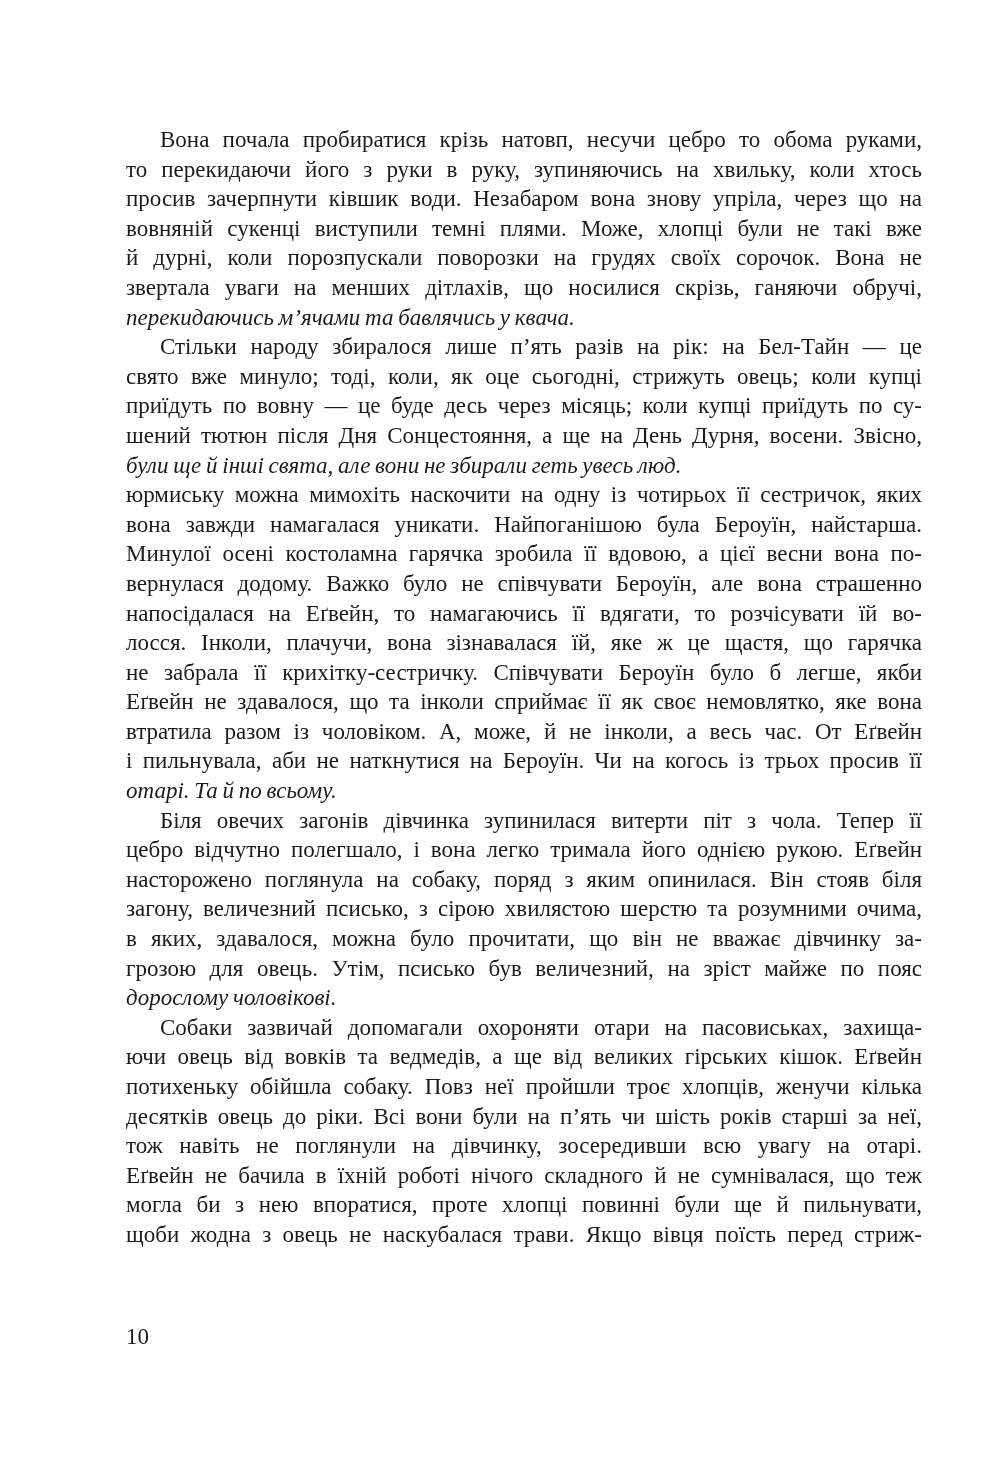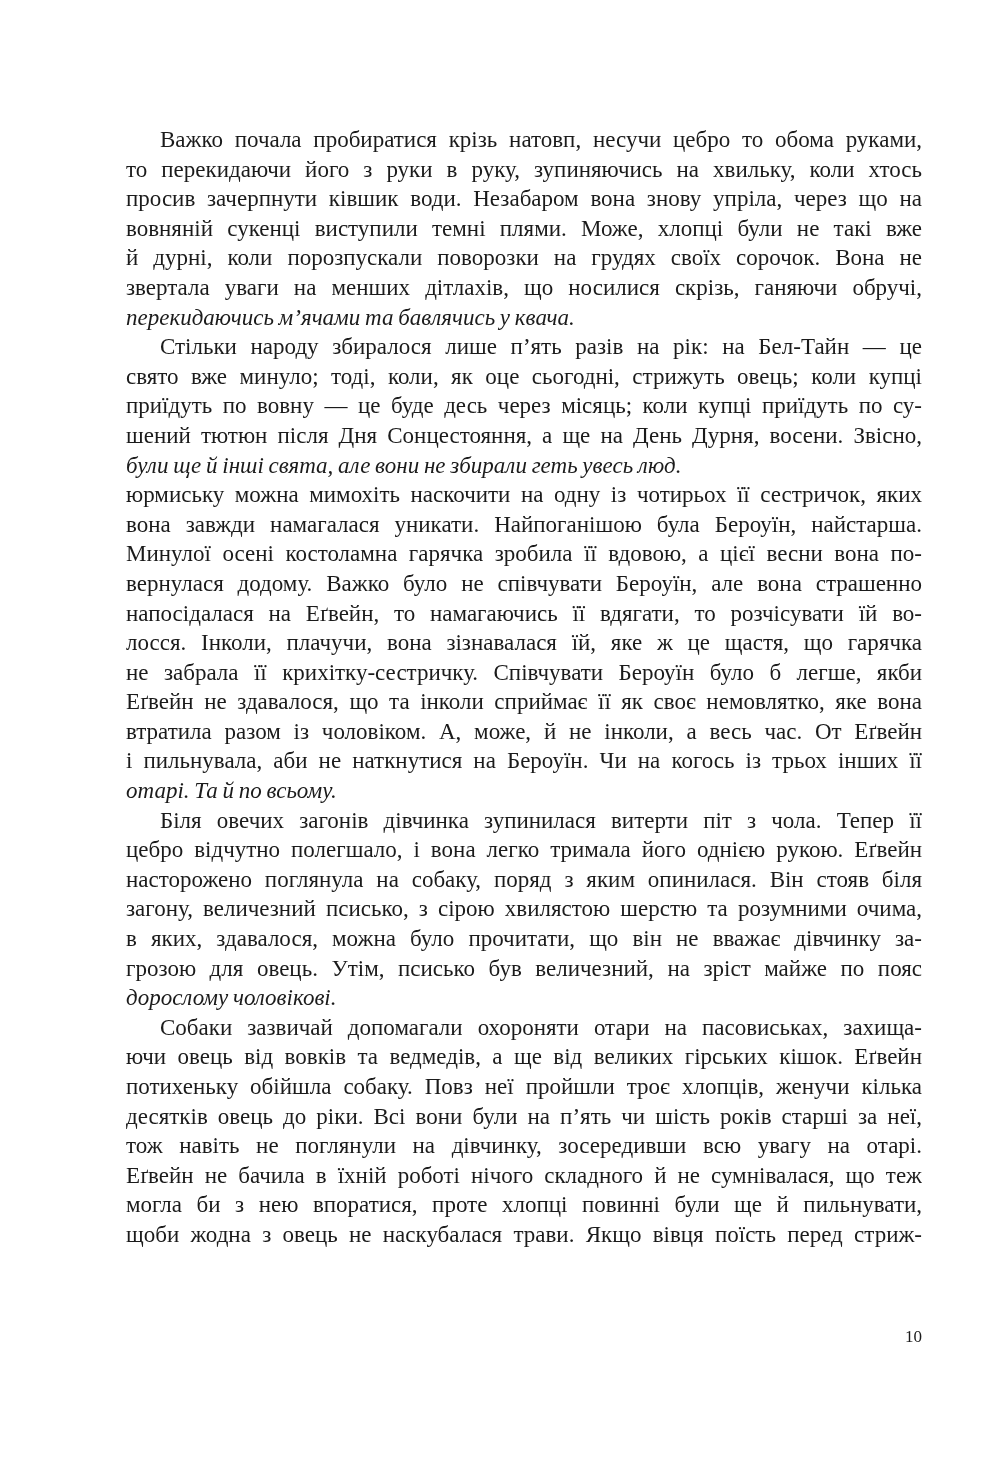--- a/index.html
+++ b/index.html
@@ -46,35 +46,35 @@
   }
   .line.last {
     text-align-last: left;
     font-style: italic;
   }
   .page-number {
     position: absolute;
     left: 126px;
     top: 1322px;
     width: 796px;
-    text-align: right;
-    font-size: 17px;
+    text-align: left;
+    font-size: 23px;
     line-height: 29.6px;
     font-family: Liberation Serif, serif;
   }
 </style>
 </head>
 <body>
 
 <div class="page">
 
   <div class="text-block">
 
     <div class="paragraph">
-      <div class="line first">Важко почала пробиратися крізь натовп, несучи цебро то обома руками,</div>
+      <div class="line first">Вона почала пробиратися крізь натовп, несучи цебро то обома руками,</div>
       <div class="line">то перекидаючи його з руки в руку, зупиняючись на хвильку, коли хтось</div>
       <div class="line">просив зачерпнути ківшик води. Незабаром вона знову упріла, через що на</div>
       <div class="line">вовняній сукенці виступили темні плями. Може, хлопці були не такі вже</div>
       <div class="line">й дурні, коли порозпускали поворозки на грудях своїх сорочок. Вона не</div>
       <div class="line">звертала уваги на менших дітлахів, що носилися скрізь, ганяючи обручі,</div>
       <div class="line last">перекидаючись м’ячами та бавлячись у квача.</div>
     </div>
 
     <div class="paragraph">
       <div class="line first">Стільки народу збиралося лише п’ять разів на рік: на Бел-Тайн — це</div>
@@ -87,21 +87,21 @@
     <div class="paragraph">
       <div class="line">юрмиську можна мимохіть наскочити на одну із чотирьох її сестричок, яких</div>
       <div class="line">вона завжди намагалася уникати. Найпоганішою була Бероуїн, найстарша.</div>
       <div class="line">Минулої осені костоламна гарячка зробила її вдовою, а цієї весни вона по-</div>
       <div class="line">вернулася додому. Важко було не співчувати Бероуїн, але вона страшенно</div>
       <div class="line">напосідалася на Еґвейн, то намагаючись її вдягати, то розчісувати їй во-</div>
       <div class="line">лосся. Інколи, плачучи, вона зізнавалася їй, яке ж це щастя, що гарячка</div>
       <div class="line">не забрала її крихітку-сестричку. Співчувати Бероуїн було б легше, якби</div>
       <div class="line">Еґвейн не здавалося, що та інколи сприймає її як своє немовлятко, яке вона</div>
       <div class="line">втратила разом із чоловіком. А, може, й не інколи, а весь час. От Еґвейн</div>
-      <div class="line">і пильнувала, аби не наткнутися на Бероуїн. Чи на когось із трьох інших її</div>
+      <div class="line">і пильнувала, аби не наткнутися на Бероуїн. Чи на когось із трьох просив її</div>
       <div class="line last">отарі. Та й по всьому.</div>
     </div>
 
     <div class="paragraph">
       <div class="line first">Біля овечих загонів дівчинка зупинилася витерти піт з чола. Тепер її</div>
       <div class="line">цебро відчутно полегшало, і вона легко тримала його однією рукою. Еґвейн</div>
       <div class="line">насторожено поглянула на собаку, поряд з яким опинилася. Він стояв біля</div>
       <div class="line">загону, величезний псисько, з сірою хвилястою шерстю та розумними очима,</div>
       <div class="line">в яких, здавалося, можна було прочитати, що він не вважає дівчинку за-</div>
       <div class="line">грозою для овець. Утім, псисько був величезний, на зріст майже по пояс</div>

